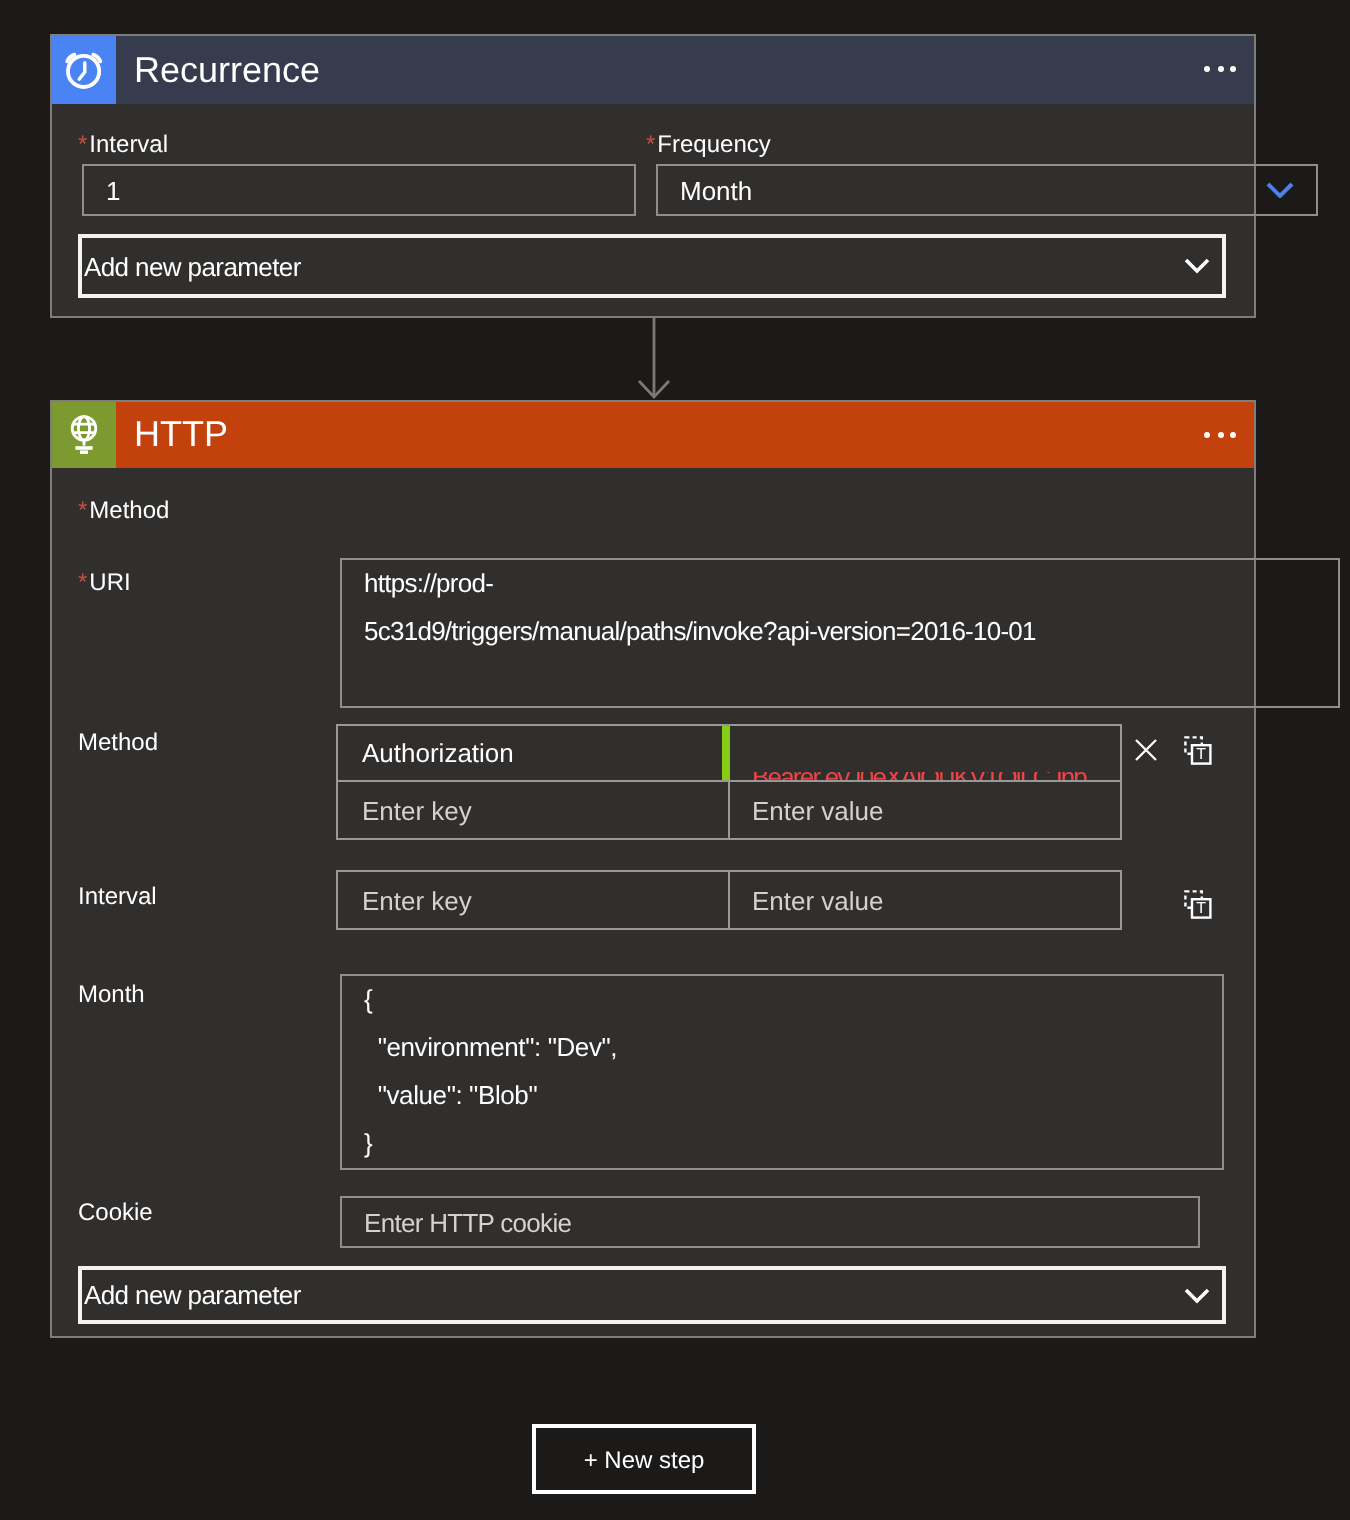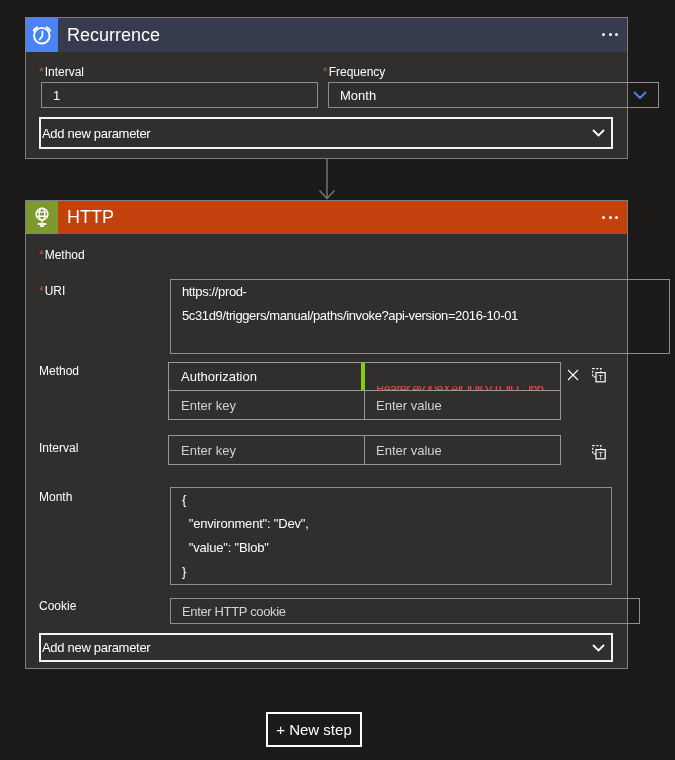--- a/index.html
+++ b/index.html
@@ -129,23 +129,23 @@
     <text x="8.6" y="11.6" font-family="Liberation Sans" font-size="8" fill="#fff" text-anchor="middle">T</text>
   </svg>
 
   <div class="lbl" style="left:13px; top:289px;">Month</div>
   <div class="box" style="left:144px; top:286px; width:442px; height:98px; display:block; padding:0 11px; line-height:24px; white-space:pre; letter-spacing:-0.2px;">{
   "environment": "Dev",
   "value": "Blob"
 }</div>
 
   <div class="lbl" style="left:13px; top:398px;">Cookie</div>
-  <div class="box ph" style="left:144px; top:397px; width:470px; height:26px; letter-spacing:-0.35px;">Enter HTTP cookie</div>
+  <div class="box ph" style="left:144px; top:397px; width:430px; height:26px; letter-spacing:-0.35px;">Enter HTTP cookie</div>
 
   <div class="anp" style="left:13px; top:432px; width:574px; height:29px;">Add new parameter
     <svg class="chev" style="right:6px;" width="13" height="8" viewBox="0 0 13 8">
         <path d="M1 1 L6.5 6.5 L12 1" fill="none" stroke="#fff" stroke-width="1.8"></path>
       </svg>
   </div>
 </div>
 
-<div class="abs" style="left:266px; top:712px; width:96px; height:35px; border:2px solid #fdfdfd;
-  display:flex; align-items:center; justify-content:center; color:#fff; font-size:15px;">+ New step</div>
+<div class="abs" style="left:266px; top:712px; width:112px; height:35px; border:2px solid #fdfdfd;
+  display:flex; align-items:center; justify-content:center; color:#fff; font-size:12px;">+ New step</div>
 
 </body></html>

